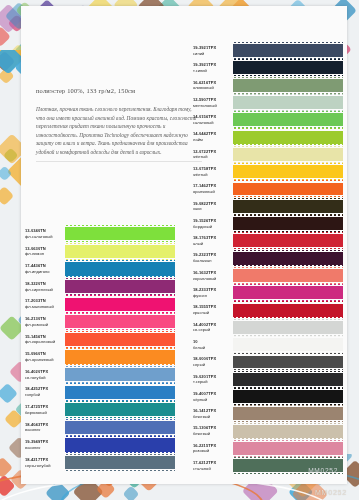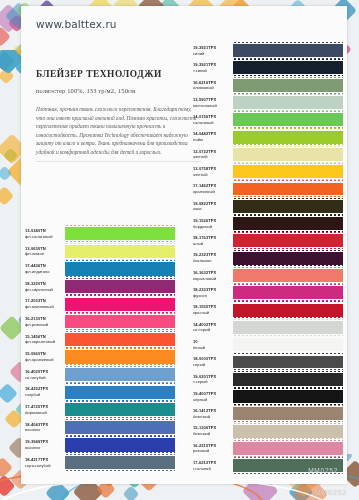--- a/index.html
+++ b/index.html
@@ -189,24 +189,22 @@
         <div class="wave" style="left: -40px; top: 14px; width: 300px; height: 70px; border: 2px solid rgb(232, 122, 62); border-radius: 50%; opacity: 0.85; background: transparent;"></div>
         <div class="wave" style="left: -10px; top: 22px; width: 340px; height: 70px; border: 2px solid rgb(255, 255, 255); border-radius: 50%; opacity: 0.9; background: transparent;"></div>
         <div class="wave" style="left: 60px; top: 8px; width: 330px; height: 80px; border: 2px solid rgb(58, 166, 216); border-radius: 50%; opacity: 0.6; background: transparent;"></div>
       </div>
   </div>
 
   <div class="card">
     <div class="card-inner">
 
       <div class="logo">
-        <div class="logo-url">www.balttex.ru</div>
       </div>
 
-      <div class="prod-title">БЛЕЙЗЕР ТЕХНОЛОДЖИ</div>
       <div class="prod-spec">полиэстер 100%,  133 гр/м2, 150см</div>
       <div class="prod-desc">Плотная, прочная ткань сложного переплетения. Благодаря тому, что она имеет красивый внешний вид. Помимо красоты, сложность переплетения придает ткани повышенную прочность и износостойкость. Пропитка Technology обеспечивает надежную защиту от влаги и ветра. Ткань предназначена для производства удобной и комфортной одежды для детей и взрослых.</div>
       <div class="desc-rule"></div>
 
       <div class="col" id="colLeft" style="left:4px;top:219px;">
           <div class="sw-row" style="height: 17.6px;">
             <div class="sw-label">
               <span class="pc">13-0340TN</span>
               <span class="nm">фл.салатовый</span>
             </div>

